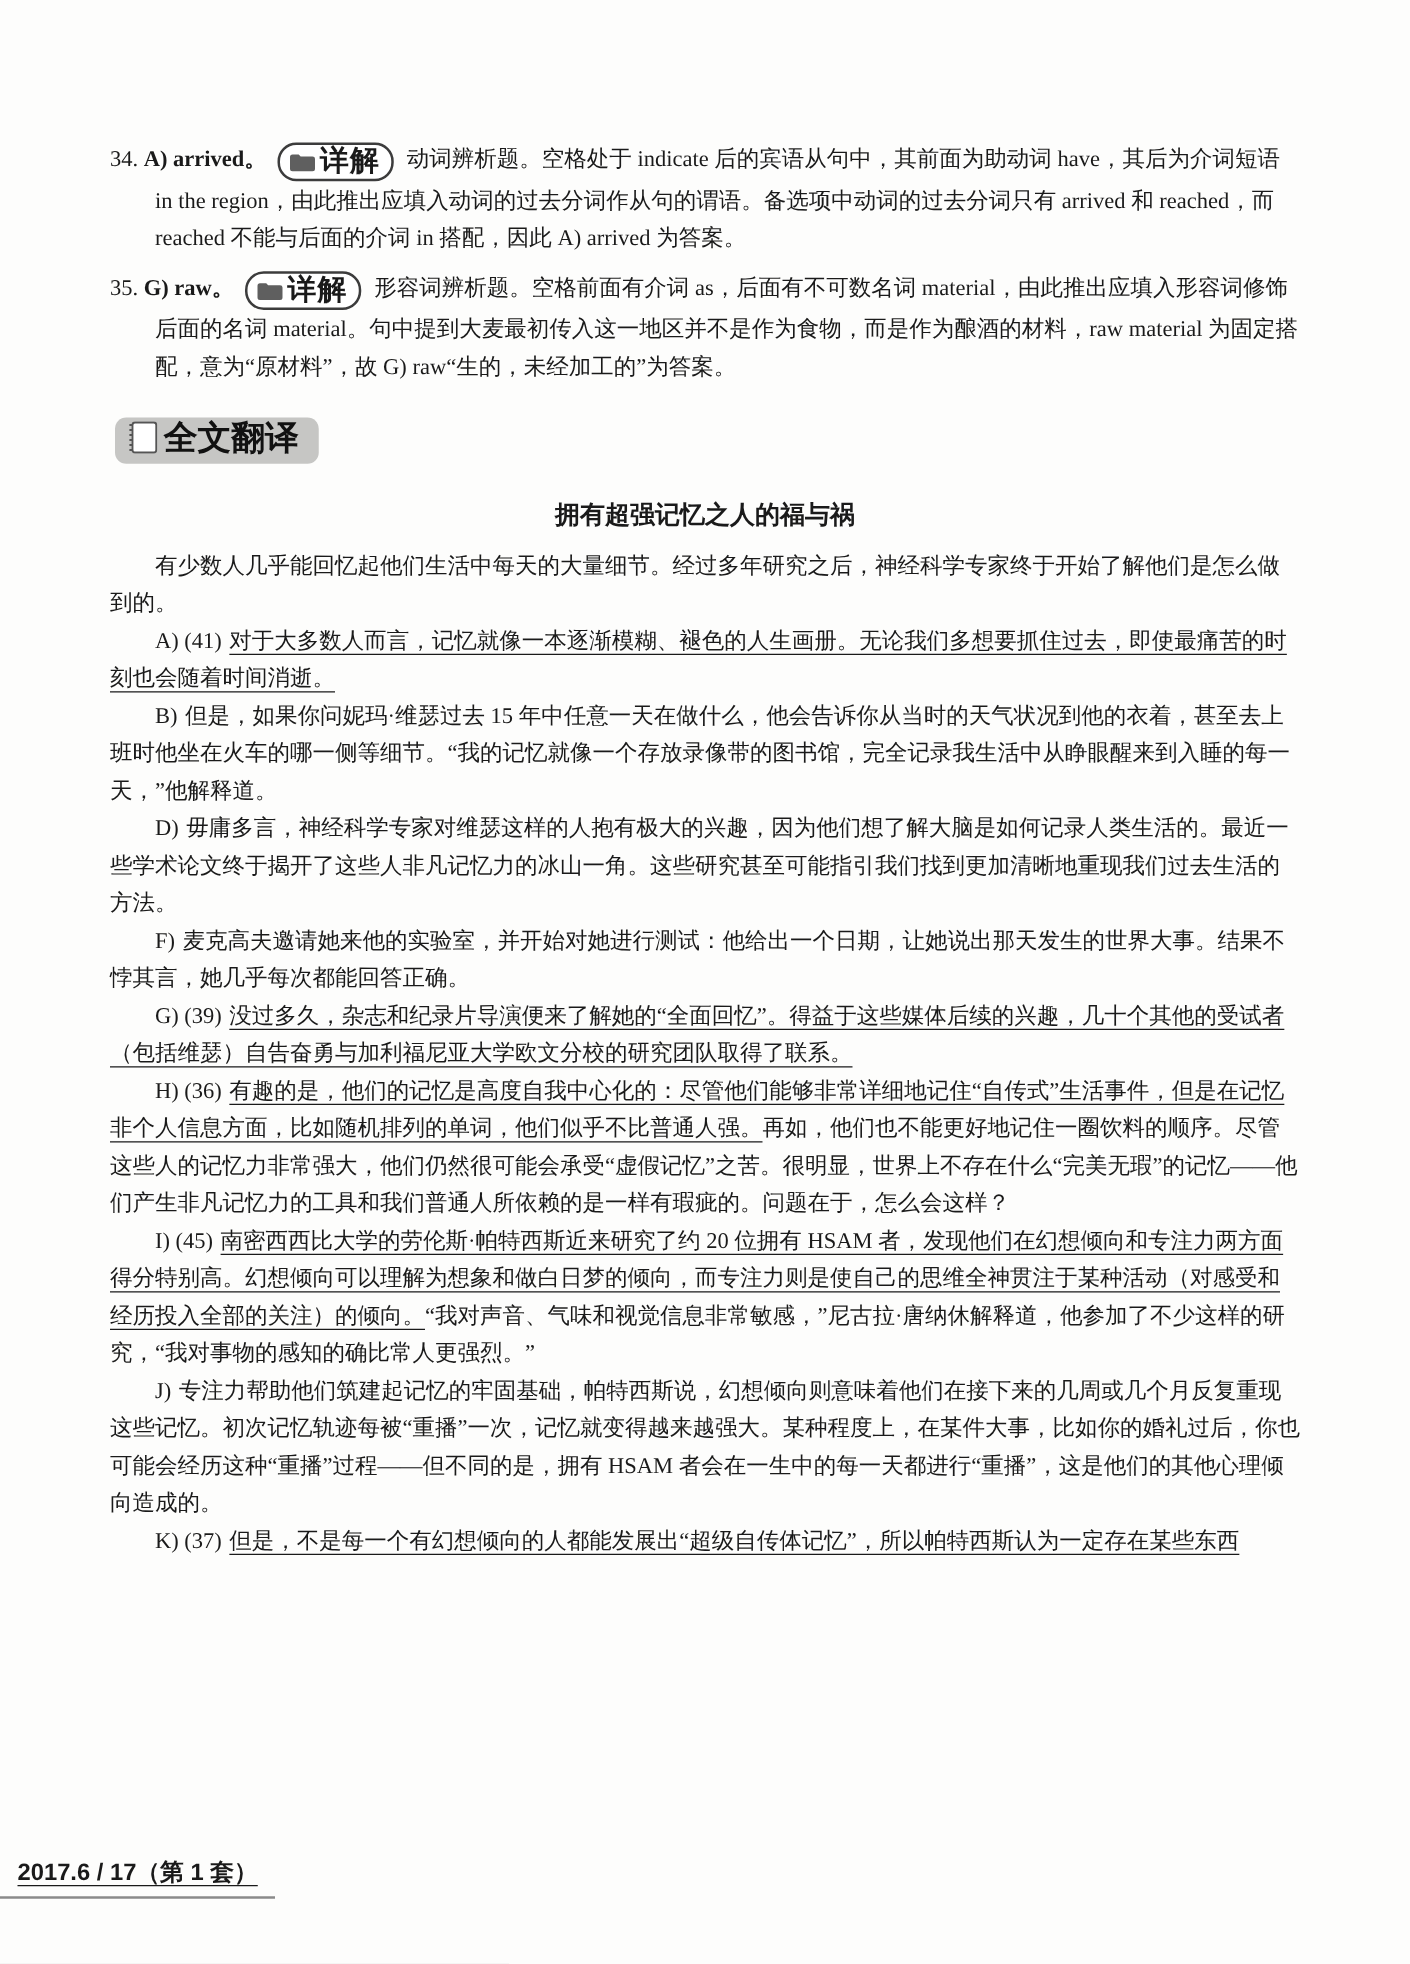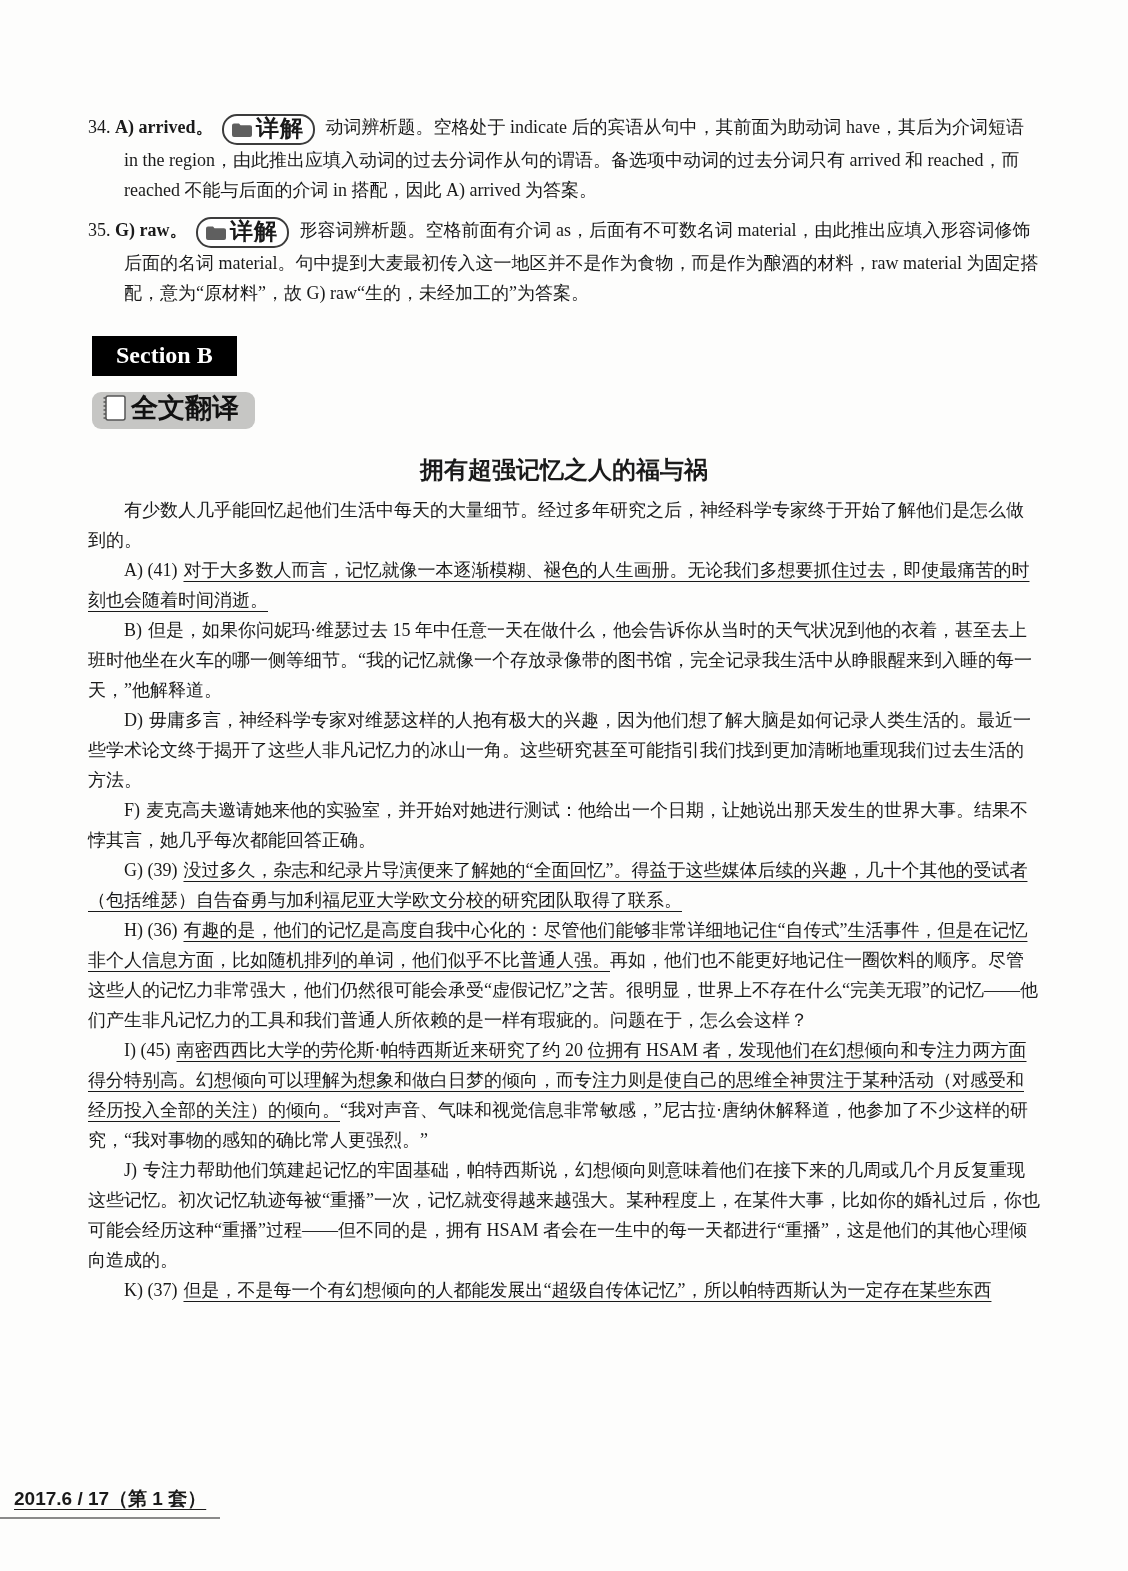--- a/index.html
+++ b/index.html
@@ -53,21 +53,21 @@
   }
   .badge-translate .book{vertical-align:-4px;margin-right:5px;}
   .badge-translate b{
     font-family:"Liberation Sans","DejaVu Sans",sans-serif;
     font-size:27px;font-weight:bold;color:#111;
   }
   
   .passage-title{
     text-align:center;
     font-family:"Liberation Sans","DejaVu Sans",sans-serif;
-    font-weight:bold;font-size:24px;
+    font-weight:bold;font-size:20px;
     margin:26px 0 10px 0;
   }
   .para{margin:0;text-indent:2em;}
   .para .u{text-decoration:underline;text-underline-offset:5px;text-decoration-thickness:1px;}
   .plabel{margin-right:6px;}
   
   .footer-wrap{
     position:absolute;left:0;bottom:52px;width:100%;
   }
   .footer-line{
@@ -99,23 +99,20 @@
   <div class="exp-item">
     <span class="exp-num">35.</span>
     <span> </span>
     <span class="exp-answer">G) raw。</span>
     <span class="badge-explain"><svg class="folder" width="22" height="16" viewBox="0 0 22 16">
           <path d="M1 3.5 Q1 1.5 3 1.5 L8 1.5 L9.5 3.2 L19 3.2 Q21 3.2 21 5 L21 13 Q21 15 19 15 L3 15 Q1 15 1 13 Z" fill="#5f5f5f"></path>
         </svg><b>详解</b></span>
     <span class="exp-text">形容词辨析题。空格前面有介词 as，后面有不可数名词 material，由此推出应填入形容词修饰后面的名词 material。句中提到大麦最初传入这一地区并不是作为食物，而是作为酿酒的材料，raw material 为固定搭配，意为“原材料”，故 G) raw“生的，未经加工的”为答案。</span>
   </div>
 
-  <div>
-    <div class="section-b">Section B</div>
-  </div>
 
   <div>
     <div class="badge-translate"><svg class="book" width="24" height="26" viewBox="0 0 24 26">
           <rect x="4" y="1" width="19" height="24" rx="2" fill="#fff" stroke="#555" stroke-width="1.5"></rect>
           <line x1="4" y1="3" x2="1.5" y2="3" stroke="#555" stroke-width="1.5"></line>
           <line x1="4" y1="7" x2="1.5" y2="7" stroke="#555" stroke-width="1.5"></line>
           <line x1="4" y1="11" x2="1.5" y2="11" stroke="#555" stroke-width="1.5"></line>
           <line x1="4" y1="15" x2="1.5" y2="15" stroke="#555" stroke-width="1.5"></line>
           <line x1="4" y1="19" x2="1.5" y2="19" stroke="#555" stroke-width="1.5"></line>
           <line x1="4" y1="23" x2="1.5" y2="23" stroke="#555" stroke-width="1.5"></line>

